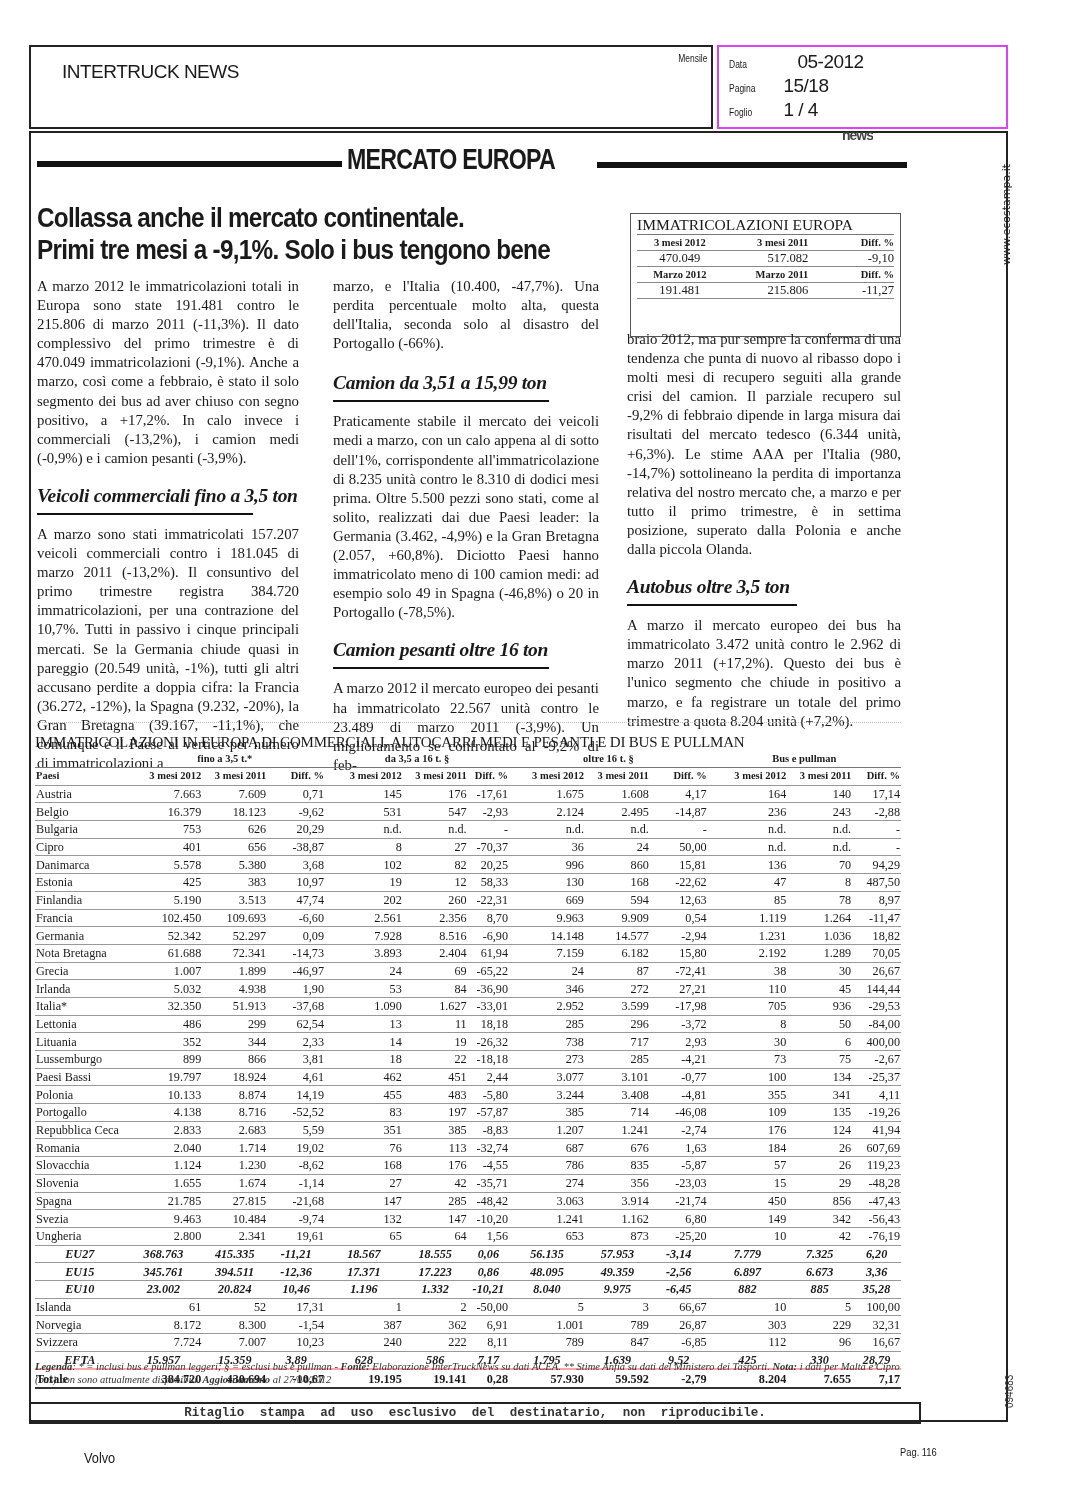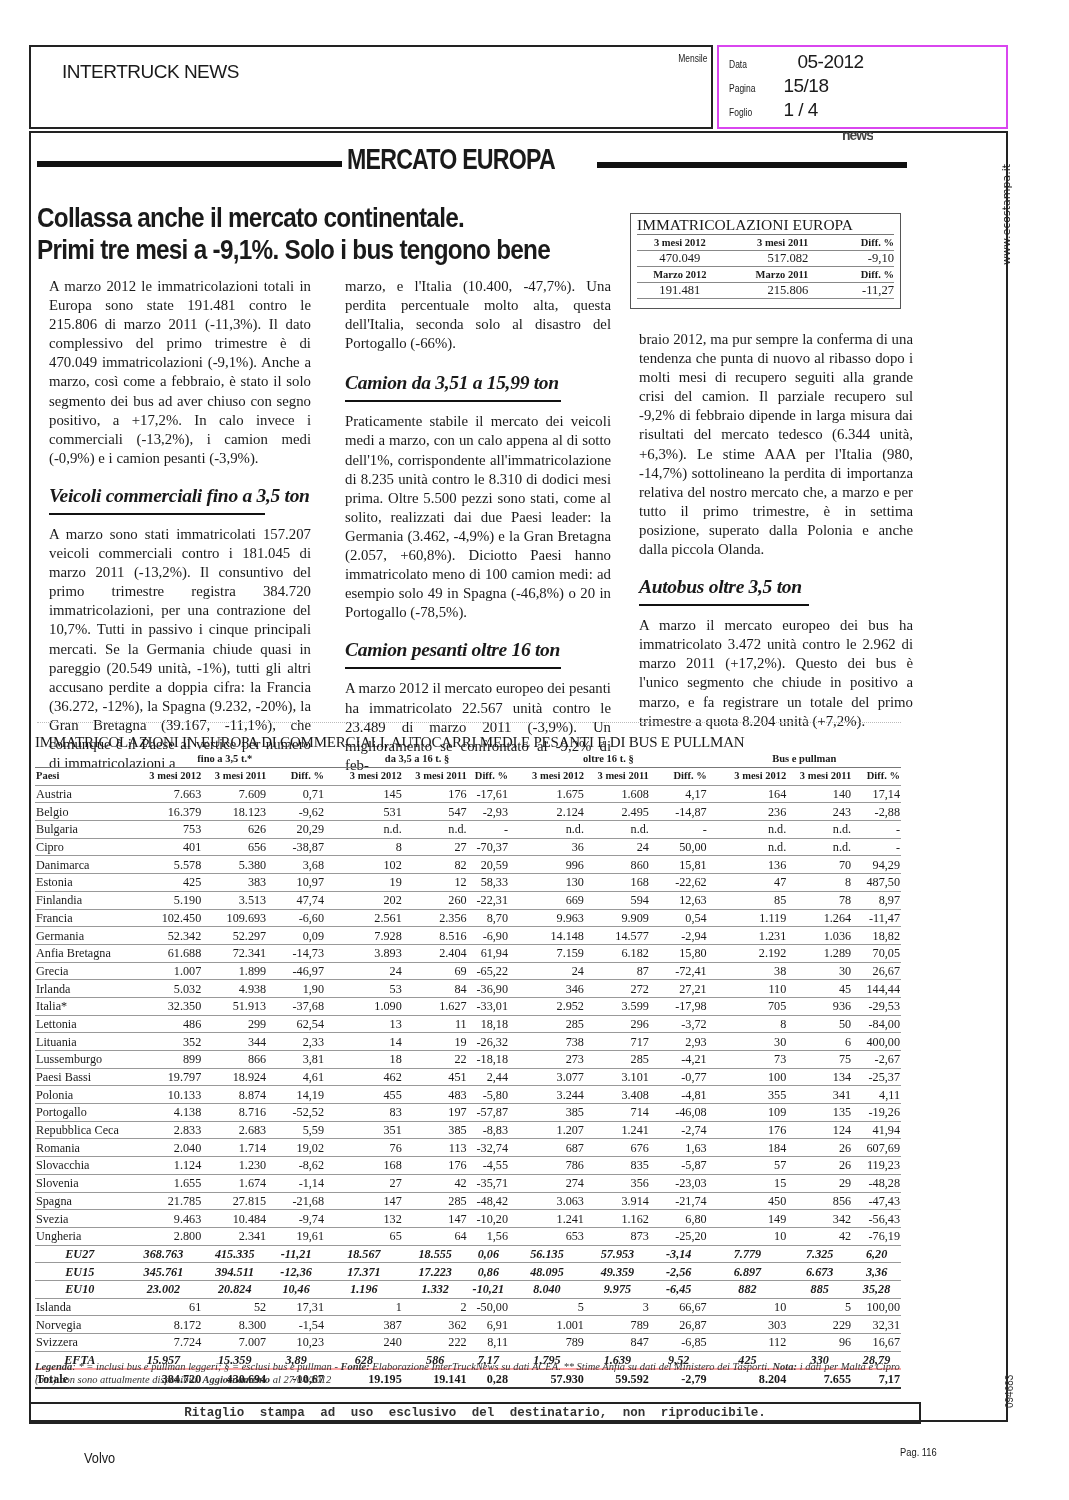--- a/index.html
+++ b/index.html
@@ -20,28 +20,28 @@
   .volvo { position:absolute; left:84px; top:1449px; font-family:"Liberation Sans", sans-serif; font-size:15px; transform:scaleX(0.85); transform-origin:left; }
   .pag { position:absolute; left:900px; top:1446px; font-family:"Liberation Sans", sans-serif; font-size:11px; transform:scaleX(0.85); transform-origin:left; }
   .logo-frag { position:absolute; left:842px; top:132px; font-family:"Liberation Sans", sans-serif; font-weight:bold; font-size:14px; color:#444; letter-spacing:-1px; height:12px; overflow:hidden; line-height:6px; }
 
   .section-banner { position:absolute; left:37px; top:146px; width:870px; height:30px; }
   .banner-line-l { position:absolute; left:0; top:15px; width:305px; height:6px; background:#111; }
   .banner-line-r { position:absolute; left:560px; top:16px; width:310px; height:6px; background:#111; }
   .banner-title { position:absolute; left:310px; top:-3px; font-family:"Liberation Sans", sans-serif; font-weight:bold; font-size:29px; letter-spacing:-1px; transform:scaleX(0.8); transform-origin:left; white-space:nowrap; }
 
   .headline { position:absolute; left:37px; top:202px; font-family:"Liberation Sans", sans-serif; font-weight:bold; font-size:27px; line-height:32px; letter-spacing:-0.8px; transform:scaleX(0.9); transform-origin:left; white-space:nowrap; }
-  .col { position:absolute; font-size:14.8px; line-height:19.1px; text-align:justify;margin-left:12px; }
+  .col { position:absolute; font-size:14.8px; line-height:19.1px; text-align:justify; }
   .col p { margin:0; }
   .col1 { left:37px; top:277px; width:262px; }
   .col2 { left:333px; top:277px; width:266px; }
   .col3 { left:627px; top:330px; width:274px; }
   .subhead { font-style:italic; font-weight:bold; font-size:19.5px; line-height:24px; margin:14px 0 10px 0; padding-bottom:5px; border-bottom:2px solid #111; width:216px; white-space:nowrap; letter-spacing:-0.3px; }
 
-  .summary-box { position:absolute; left:630px; top:213px; width:271px; height:96px; border:1px solid #555; box-sizing:border-box; padding:2px 6px; }
+  .summary-box { position:absolute; left:630px; top:213px; width:271px; height:124px; border:1px solid #555; box-sizing:border-box; padding:2px 6px; }
   .summary-box .sb-title { font-size:15.5px; line-height:18px; border-bottom:1px solid #777; }
   .sb-row { display:flex; font-size:12.6px; line-height:15px; border-bottom:1px solid #888; }
   .sb-row span { flex:1; text-align:right; }
   .sb-row span:first-child { text-align:center; }
   .sb-head { font-weight:bold; font-size:10.5px; }
 
   .dotted-sep { position:absolute; left:37px; top:722px; width:864px; height:1px; border-top:1px dotted #bbb; }
 
   .tbl-title { position:absolute; left:35px; top:734px; font-size:15px; letter-spacing:-0.2px; white-space:nowrap; }
   table.data { position:absolute; left:35px; top:751px; width:866px; border-collapse:collapse; font-size:12.2px; }
@@ -242,21 +242,21 @@
         <td>n.d.</td>
         <td>-</td>
       </tr>
       <tr class="">
         <td class="country">Danimarca</td>
         <td>5.578</td>
         <td>5.380</td>
         <td>3,68</td>
         <td>102</td>
         <td>82</td>
-        <td>20,59</td>
+        <td>20,25</td>
         <td>996</td>
         <td>860</td>
         <td>15,81</td>
         <td>136</td>
         <td>70</td>
         <td>94,29</td>
       </tr>
       <tr class="">
         <td class="country">Estonia</td>
         <td>425</td>
@@ -311,21 +311,21 @@
         <td>8.516</td>
         <td>-6,90</td>
         <td>14.148</td>
         <td>14.577</td>
         <td>-2,94</td>
         <td>1.231</td>
         <td>1.036</td>
         <td>18,82</td>
       </tr>
       <tr class="">
-        <td class="country">Anfia Bretagna</td>
+        <td class="country">Nota Bretagna</td>
         <td>61.688</td>
         <td>72.341</td>
         <td>-14,73</td>
         <td>3.893</td>
         <td>2.404</td>
         <td>61,94</td>
         <td>7.159</td>
         <td>6.182</td>
         <td>15,80</td>
         <td>2.192</td>

